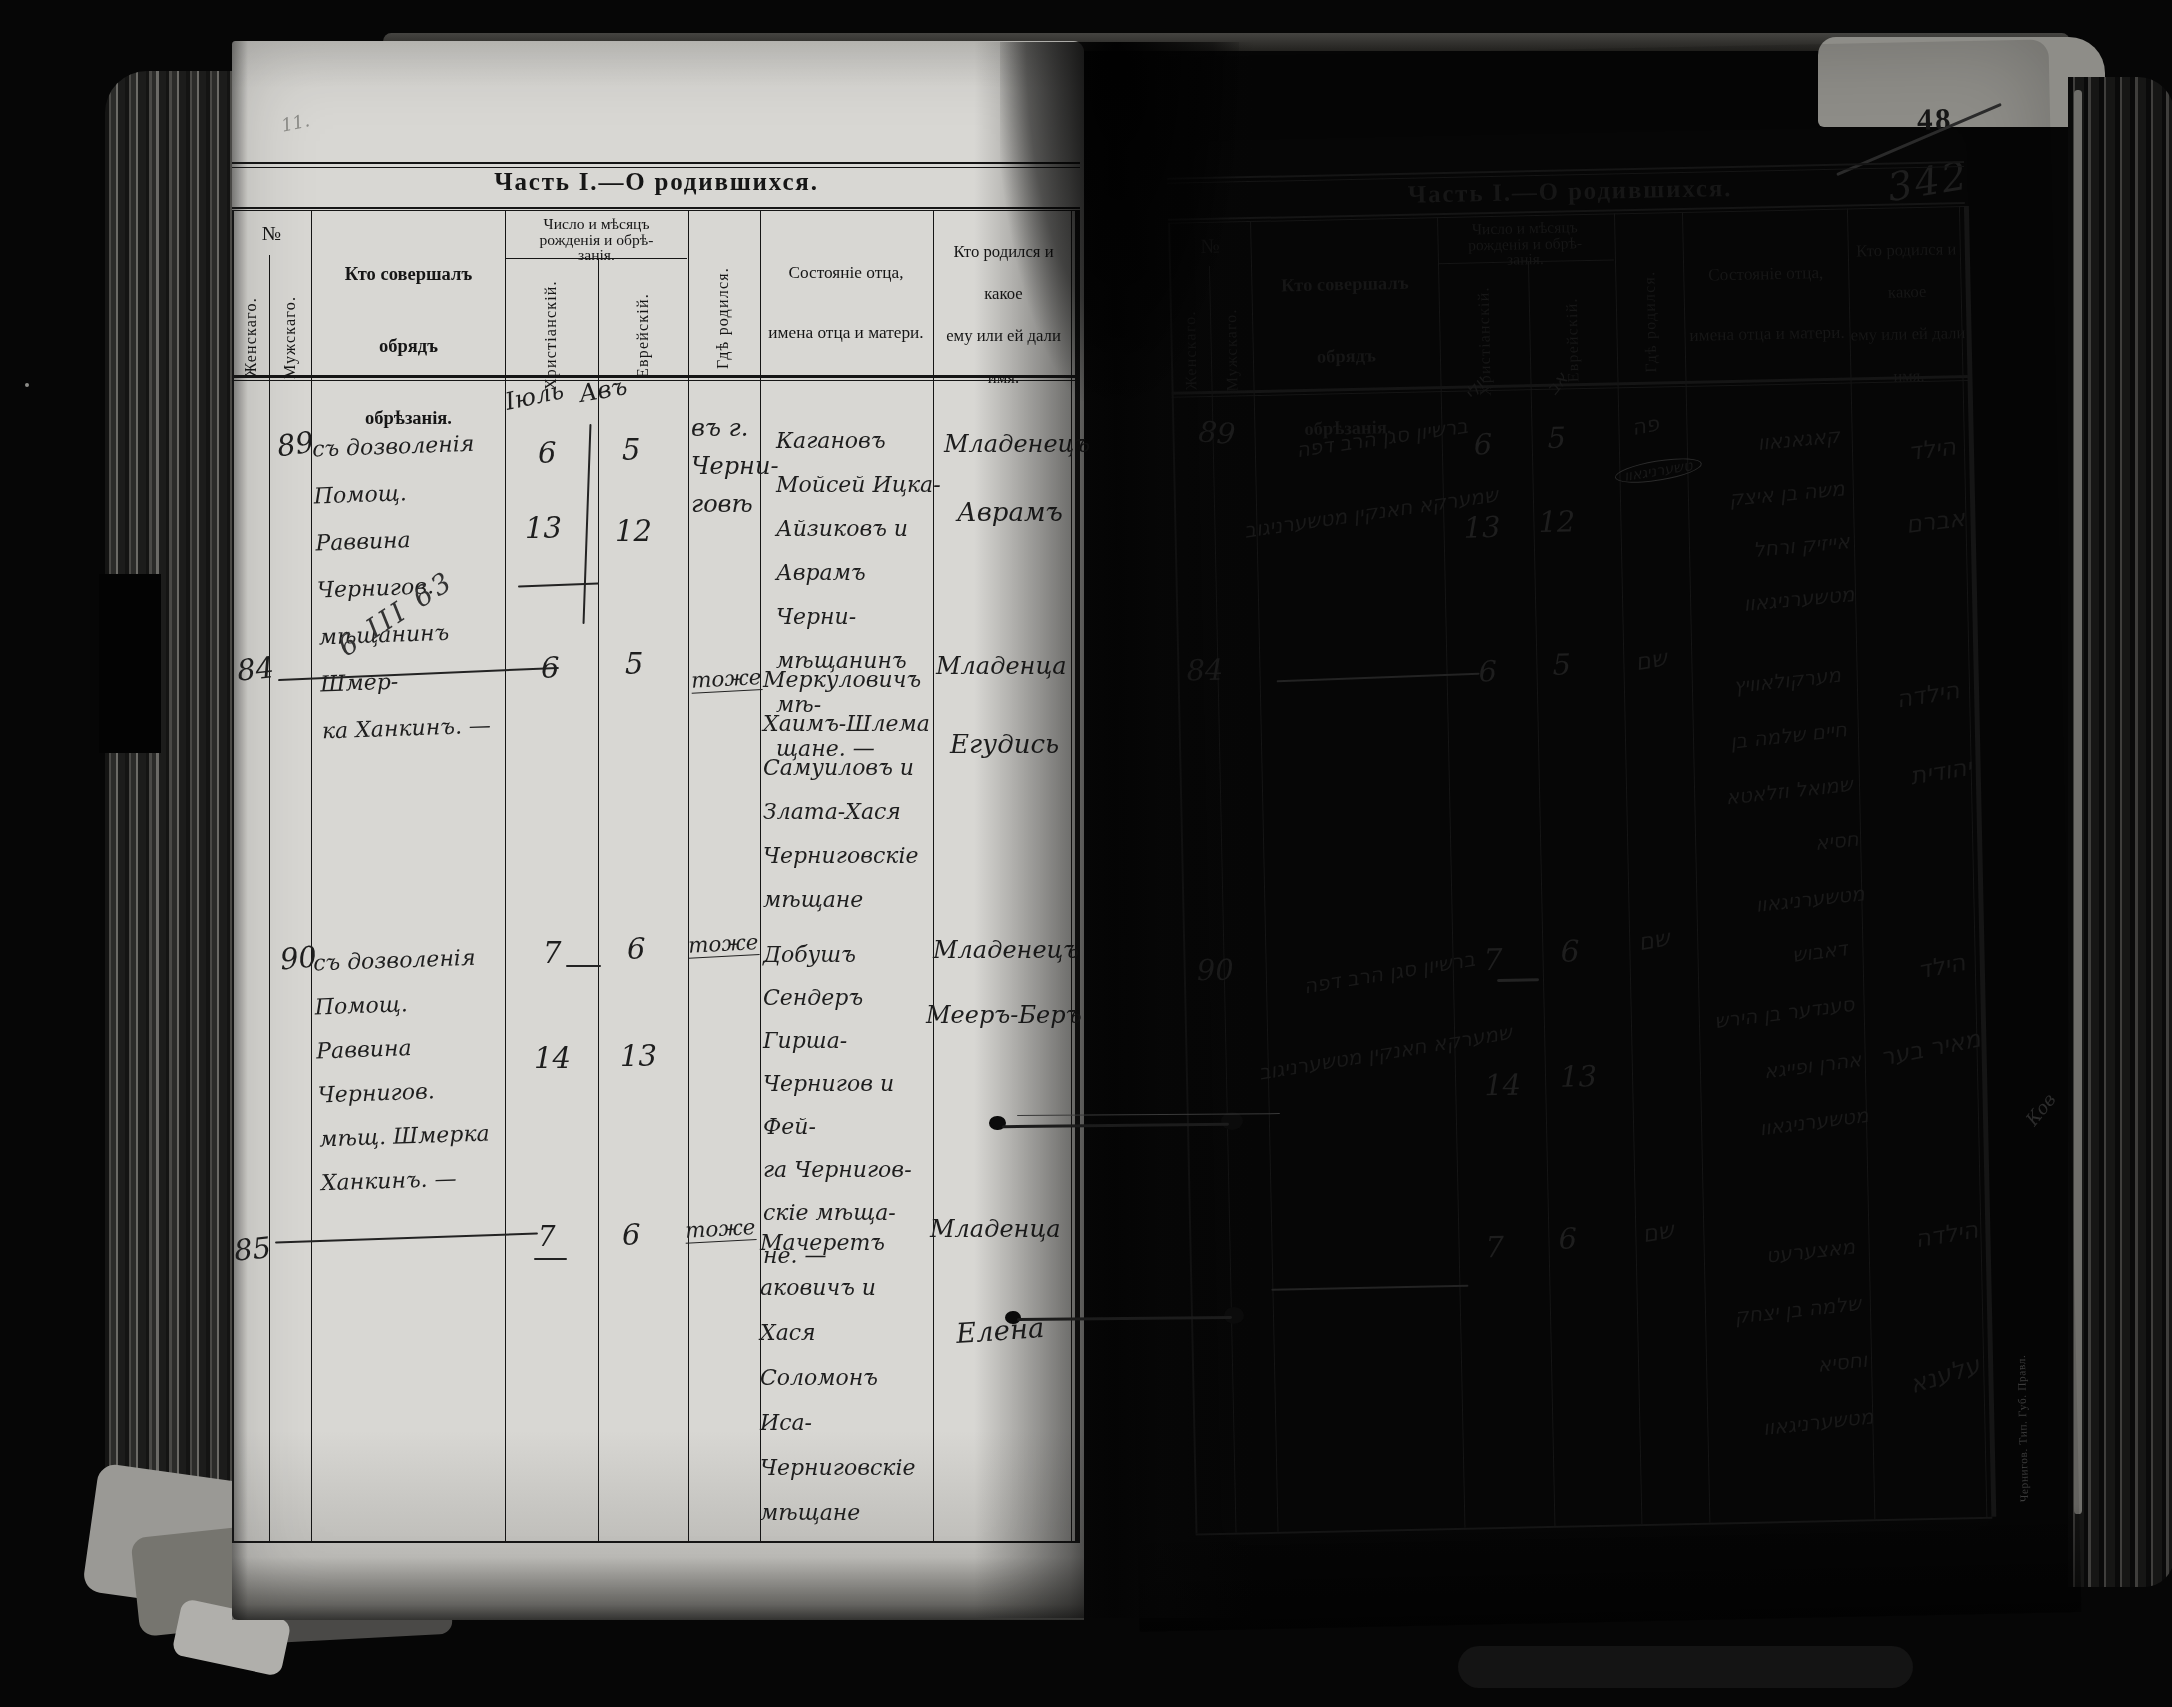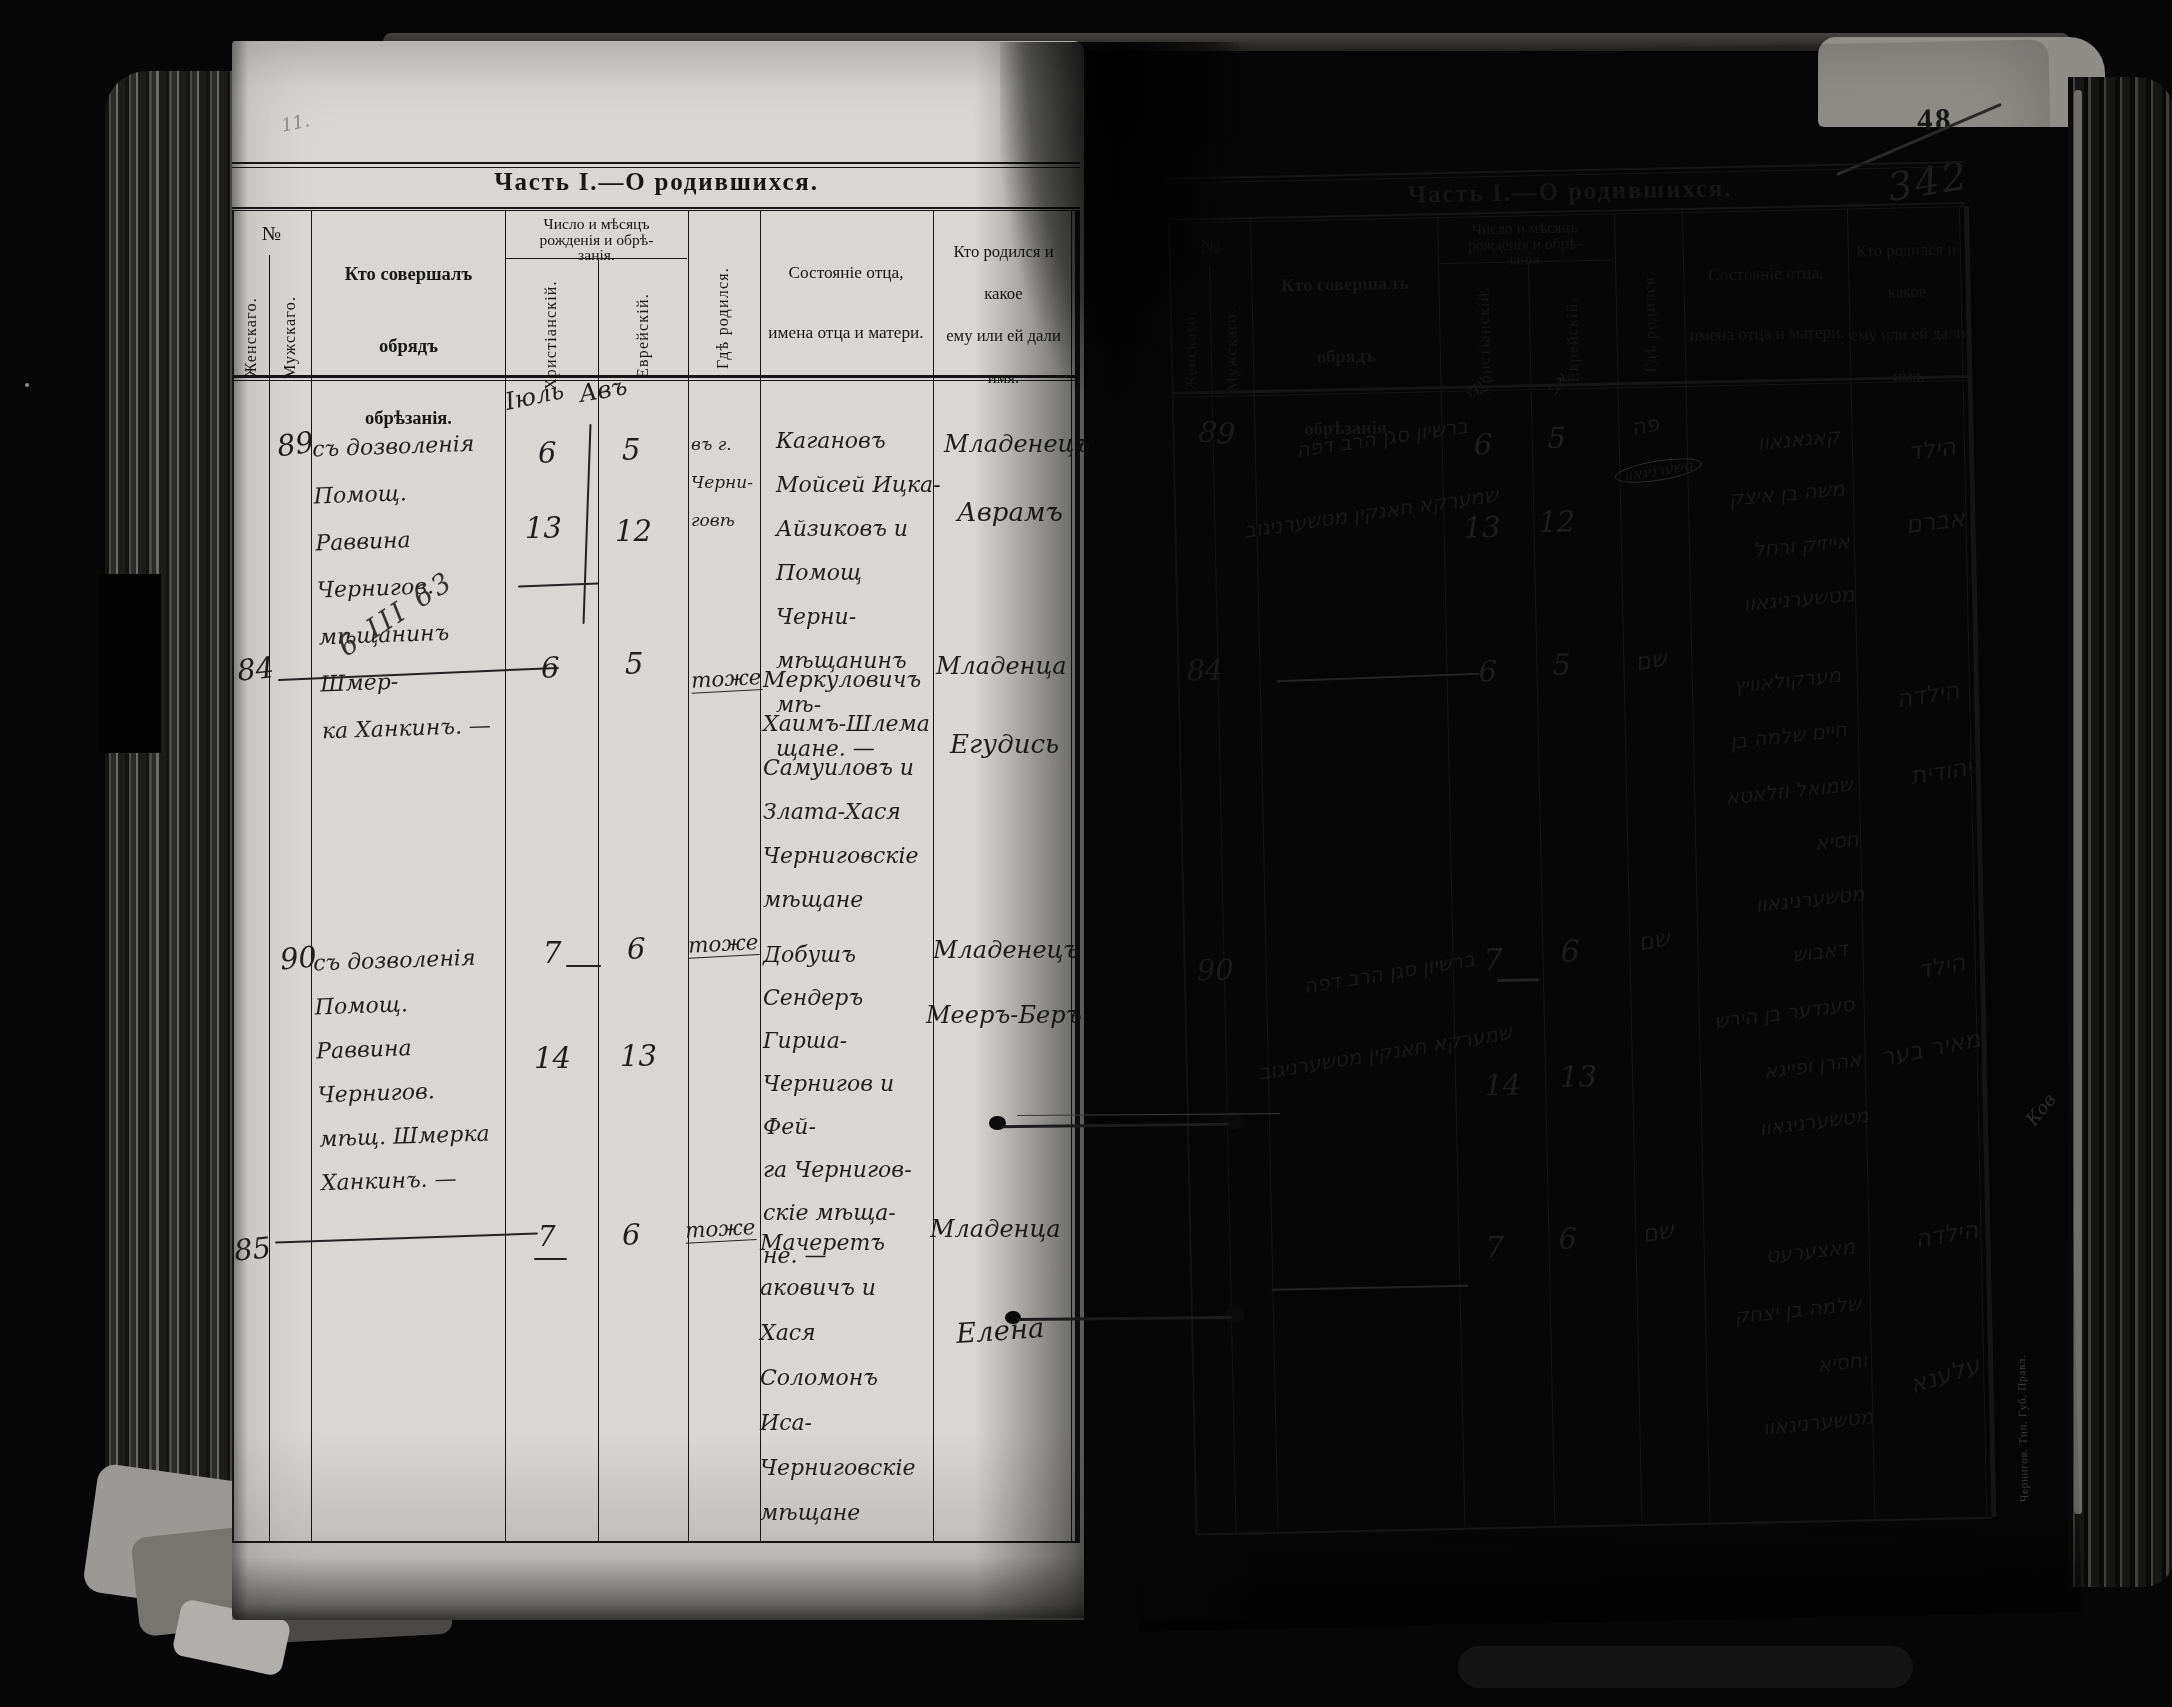--- a/index.html
+++ b/index.html
@@ -99,30 +99,30 @@
       </div>
     <div class="abs hw" style="left:98px;top:556px;font-size:27.5px;color:#333;transform:rotate(-33deg);letter-spacing:3.6px;">6 III 63</div>
     <div class="abs hw" style="left:273px;top:341px;font-size:24px;transform:rotate(-12deg);">Іюль</div>
     <div class="abs hw" style="left:347px;top:335px;font-size:24px;transform:rotate(-10deg);">Авъ</div>
     <div class="abs hw" style="left:306px;top:395px;font-size:29px;">6</div>
     <div class="abs hw" style="left:390px;top:392px;font-size:29px;">5</div>
     <div class="abs dash" style="left:354px;top:383px;width:1.8px;height:200px;transform:rotate(2deg);"></div>
     <div class="abs hw" style="left:293px;top:470px;font-size:29px;">13</div>
     <div class="abs hw" style="left:383px;top:473px;font-size:29px;">12</div>
     <div class="abs dash" style="left:286px;top:543px;width:81px;height:2.4px;transform:rotate(-2deg);"></div>
-    <div class="abs hw" style="left:459px;top:384px;width:66px;font-size:17px;line-height:38px;">
+    <div class="abs hw" style="left:459px;top:368px;width:66px;font-size:24px;line-height:38px;">
         <div class="ln">въ г.</div>
         <div class="ln">Черни-</div>
         <div class="ln">говѣ</div>
       </div>
     <div class="abs hw" style="left:544px;top:378px;width:167px;font-size:22px;line-height:44px;">
         <div class="ln">Кагановъ</div>
         <div class="ln">Мойсей Ицка-</div>
         <div class="ln">Айзиковъ и</div>
-        <div class="ln">Помощ Черни-</div>
+        <div class="ln">Аврамъ Черни-</div>
         <div class="ln">мѣщанинъ мѣ-</div>
         <div class="ln">щане. —</div>
       </div>
     <div class="abs hw" style="left:712px;top:389px;font-size:24px;">Младенецъ</div>
     <div class="abs hw" style="left:725px;top:456px;font-size:26px;">Аврамъ</div>
 
     <div class="abs hw" style="left:4.8px;top:611px;font-size:29px;transform:rotate(-6deg);">84</div>
     <div class="abs dash" style="left:46px;top:632px;width:281px;height:2.4px;transform:rotate(-2.5deg);"></div>
     <div class="abs hw" style="left:309px;top:610px;font-size:29px;">6</div>
     <div class="abs hw" style="left:393px;top:606px;font-size:29px;">5</div>

